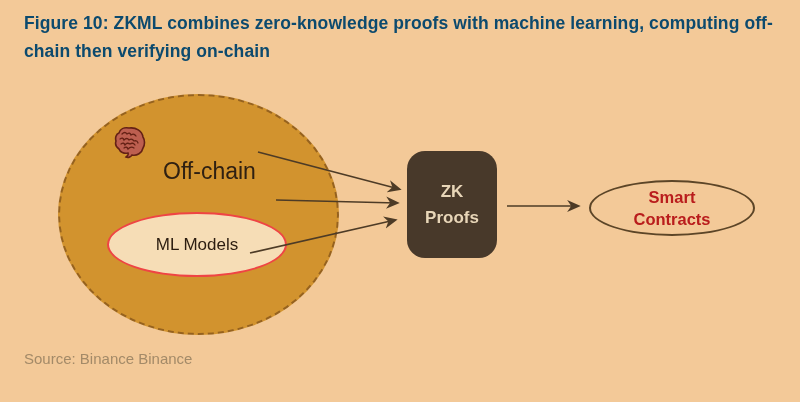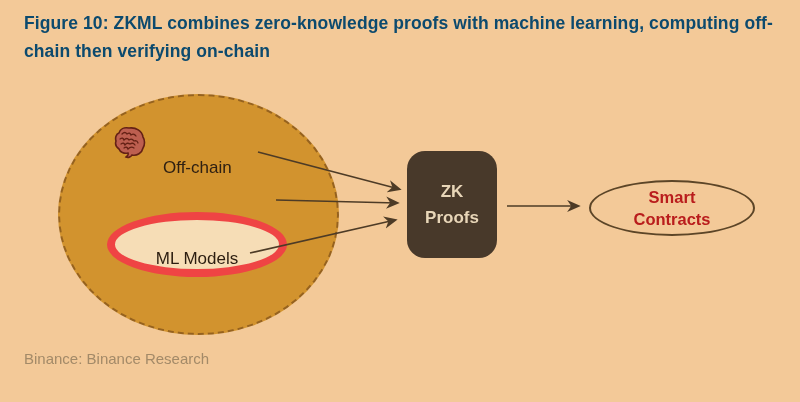--- a/index.html
+++ b/index.html
@@ -16,26 +16,26 @@
   }
   .stage{position:absolute;left:0;top:0;width:800px;height:402px;}
   .big-circle{
     position:absolute;left:58px;top:94px;width:281px;height:241px;
     background:#d2932e;border:2px dashed #96621e;border-radius:50%;
     box-sizing:border-box;
   }
   .brain{position:absolute;left:114px;top:126px;width:32px;height:34px;}
   .offchain-label{
     position:absolute;left:163px;top:158px;
-    font-size:17px;color:#2f2012;font-weight:500;
+    font-size:23px;color:#2f2012;font-weight:500;
   }
   .ml-ellipse{
     position:absolute;left:107px;top:212px;width:180px;height:65px;
-    background:#f6ddb6;border:8px solid #ef4444;border-radius:50%;
-    box-sizing:border-box;display:flex;align-items:flex-end;justify-content:center;
+    background:#f6ddb6;border:2px solid #ef4444;border-radius:50%;
+    box-sizing:border-box;display:flex;align-items:center;justify-content:center;
   }
   .ml-label{font-size:17px;color:#2c1d10;font-weight:500;}
   .arrows{position:absolute;left:0;top:0;width:800px;height:402px;pointer-events:none;}
   .zk-box{
     position:absolute;left:407px;top:151px;width:90px;height:107px;
     background:#48392a;border-radius:18px;
     display:flex;align-items:center;justify-content:center;
   }
   .zk-label{
     width:62px;text-align:center;font-size:17px;font-weight:bold;
@@ -92,13 +92,13 @@
   <div class="zk-box">
     <div class="zk-label">ZK Proofs</div>
   </div>
 
   <div class="smart-ellipse">
     <div class="smart-label">Smart Contracts</div>
   </div>
 
 </div>
 
-<div class="source">Binance: Binance Research</div>
+<div class="source">Source: Binance Binance</div>
 
 </body></html>

